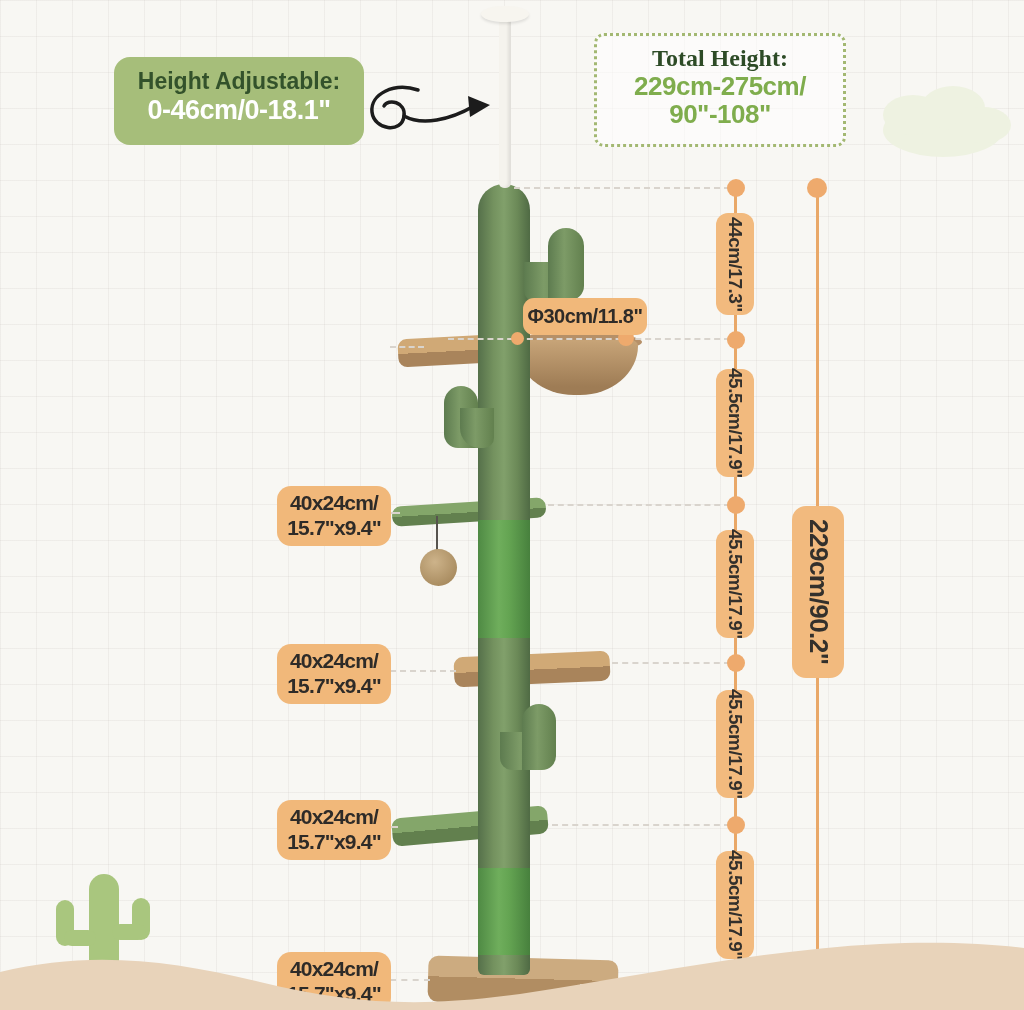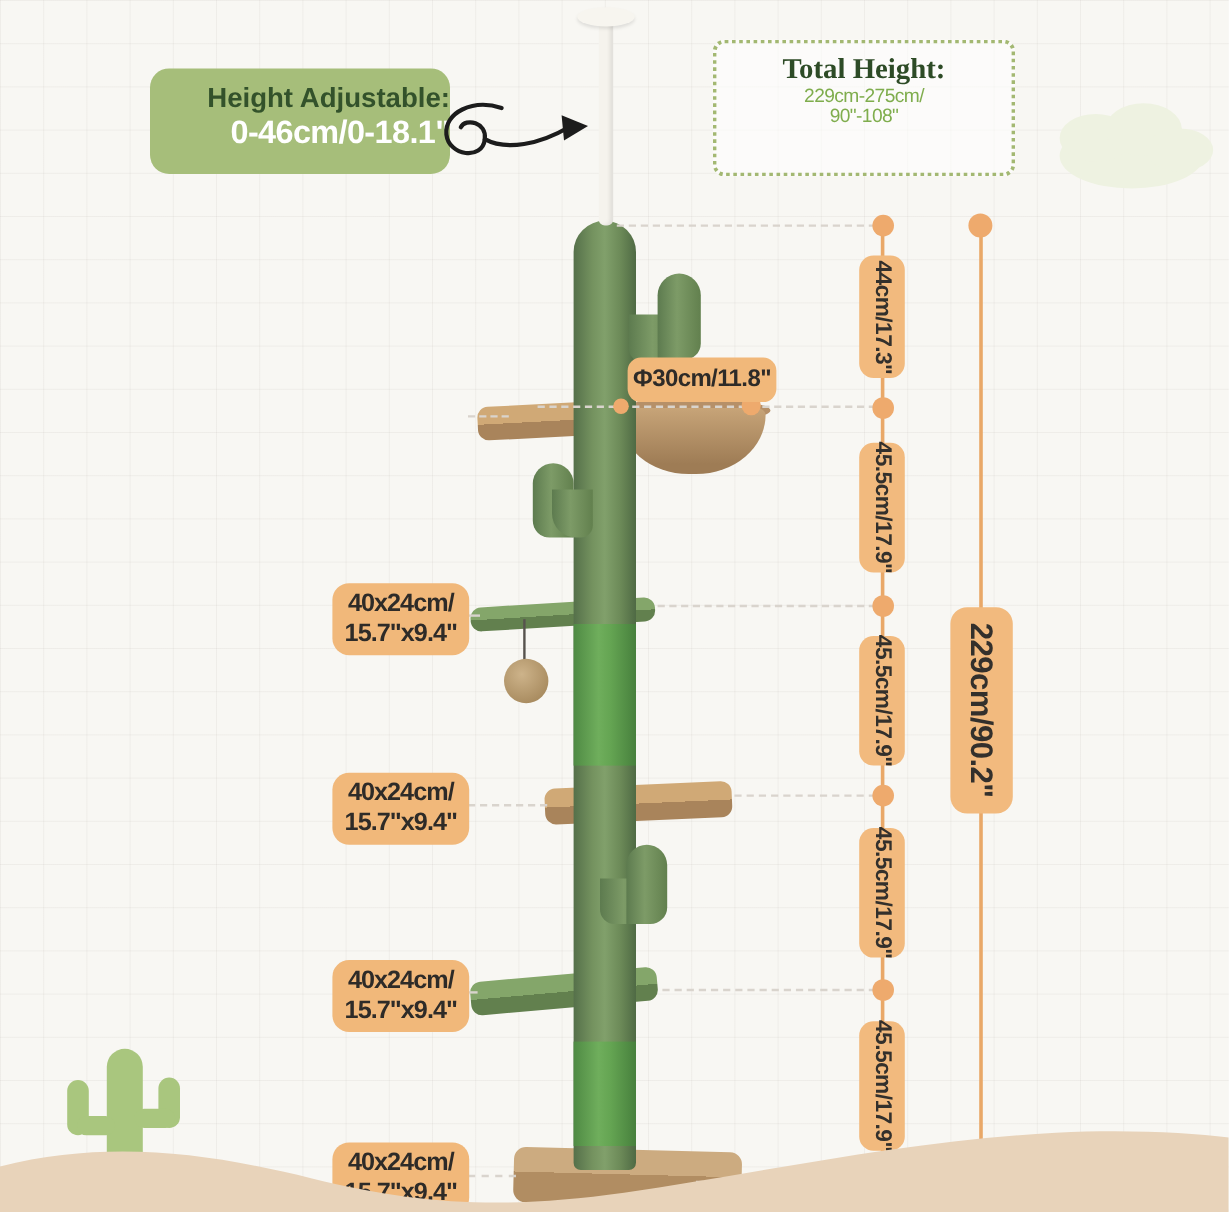--- a/index.html
+++ b/index.html
@@ -10,32 +10,32 @@
     background-image:
       linear-gradient(rgba(190,185,178,0.16) 1px, transparent 1px),
       linear-gradient(90deg, rgba(190,185,178,0.16) 1px, transparent 1px);
     background-size: 36px 36px;
   }
   .abs { position: absolute; }
 
   
   .green-box {
     left: 114px; top: 57px; width: 250px; height: 88px;
-    background: #a6be7a; border-radius: 16px; text-align: right; padding-top: 11px; margin-left: 11px;
+    background: #a6be7a; border-radius: 16px; text-align: center; padding-top: 11px;
   }
   .green-box .t1 { color: #33522b; font-size: 23px; font-weight: 800; }
   .green-box .t2 { color: #ffffff; font-size: 27px; font-weight: 800; letter-spacing: -0.5px; }
 
   .dotted-box {
     left: 594px; top: 33px; width: 252px; height: 114px;
     border: 3px dotted #a3b872; border-radius: 10px;
     background: rgba(255,255,255,0.55); text-align: center; padding-top: 9px;
   }
   .dotted-box .t1 { color: #2d4b26; font-size: 24px; font-weight: 800; font-family: Liberation Serif, serif; }
-  .dotted-box .t2 { color: #7fad4d; font-size: 16px; font-weight: 400; line-height: 1.08; letter-spacing: -0.5px; }
+  .dotted-box .t2 { color: #7fad4d; font-size: 26px; font-weight: 700; line-height: 1.08; letter-spacing: -0.5px; }
 
   
   .dim-label {
     width: 114px; padding: 5px 2px; background: #f1b87a; border-radius: 14px;
     text-align: center; color: #2e2b28; font-weight: 800; font-size: 21px;
     line-height: 1.18; letter-spacing: -0.8px;
   }
   .phi-label {
     left: 523px; top: 298px; width: 124px; height: 37px; background: #f1b87a;
     border-radius: 11px; text-align: center; line-height: 37px;

